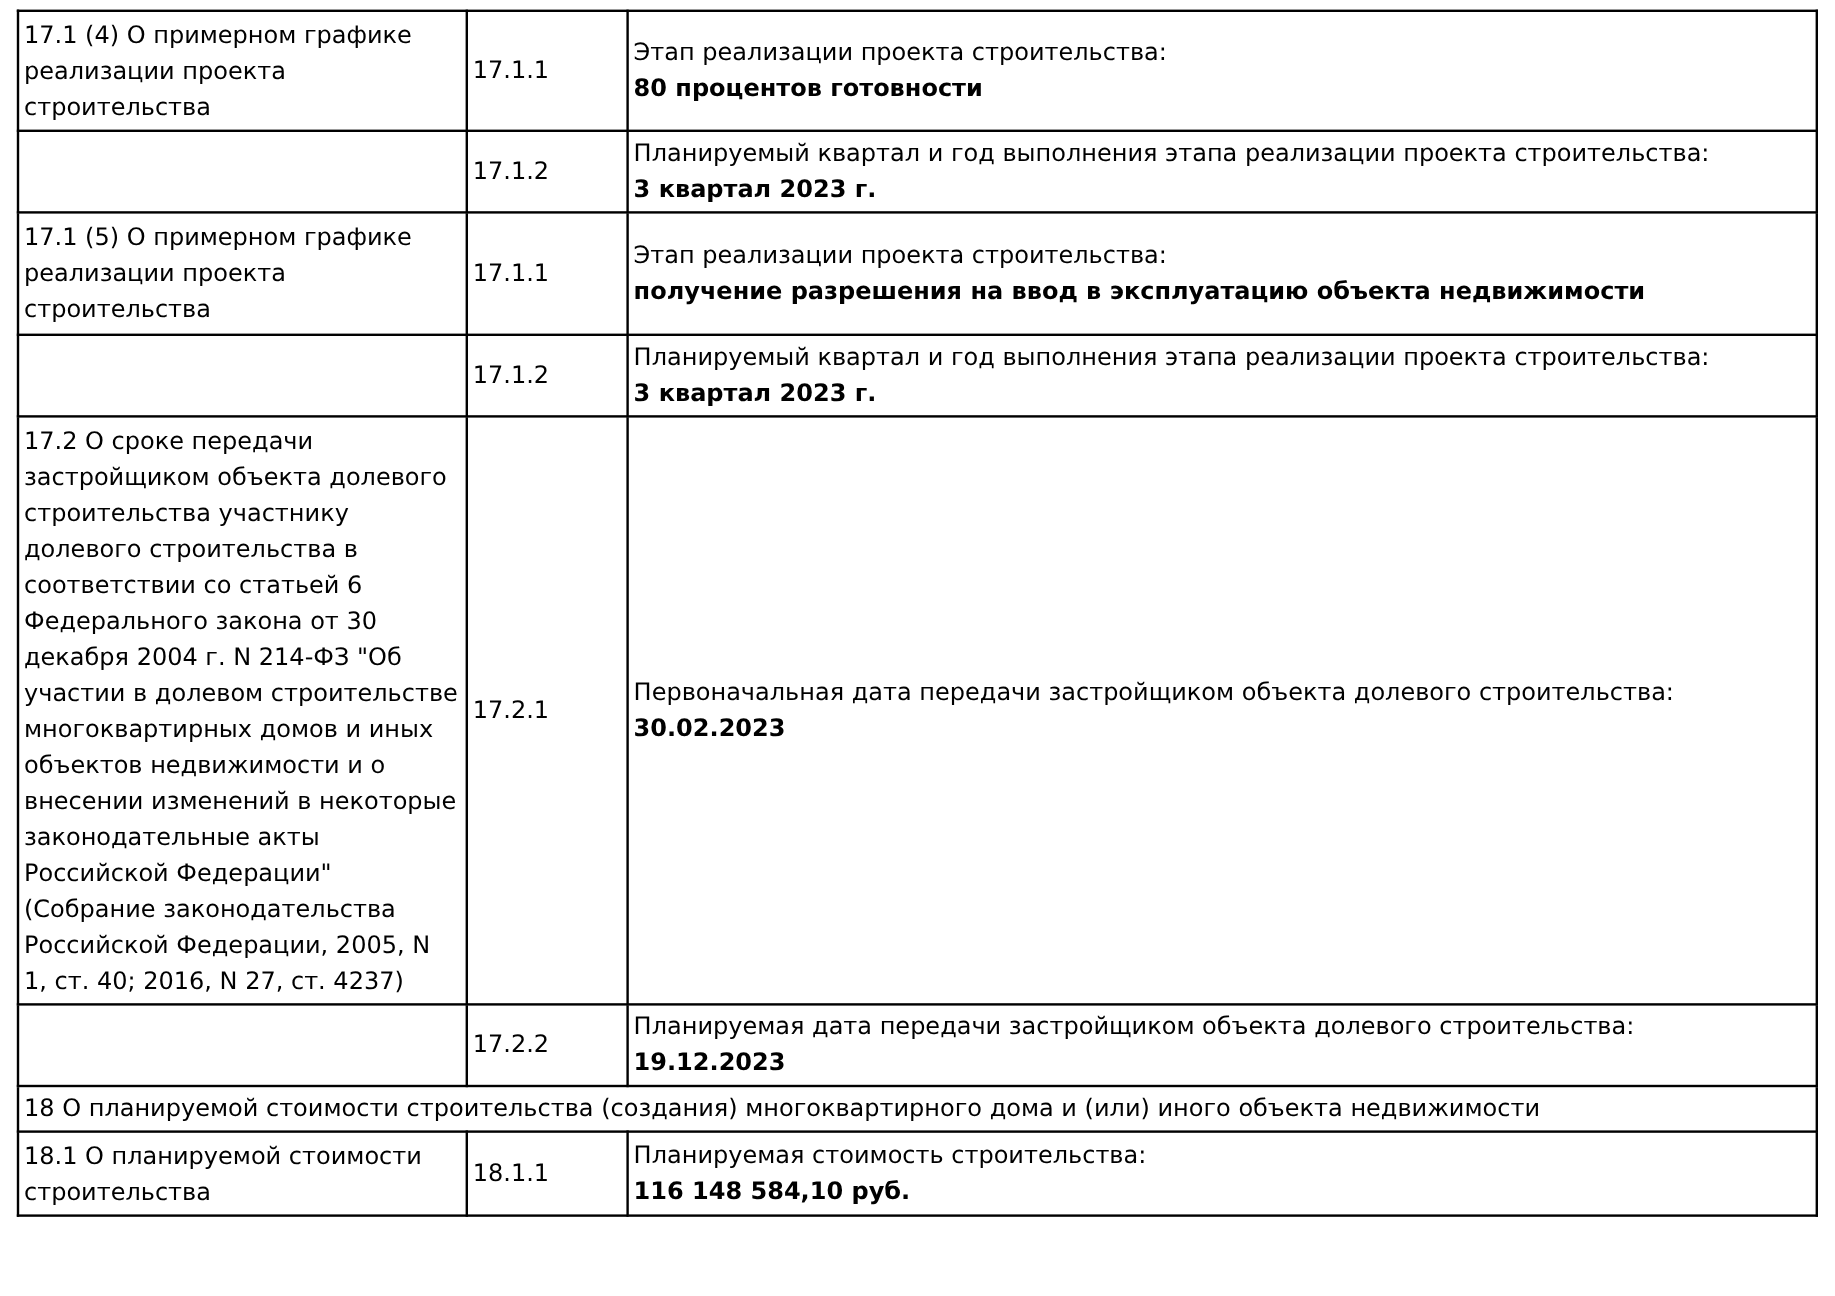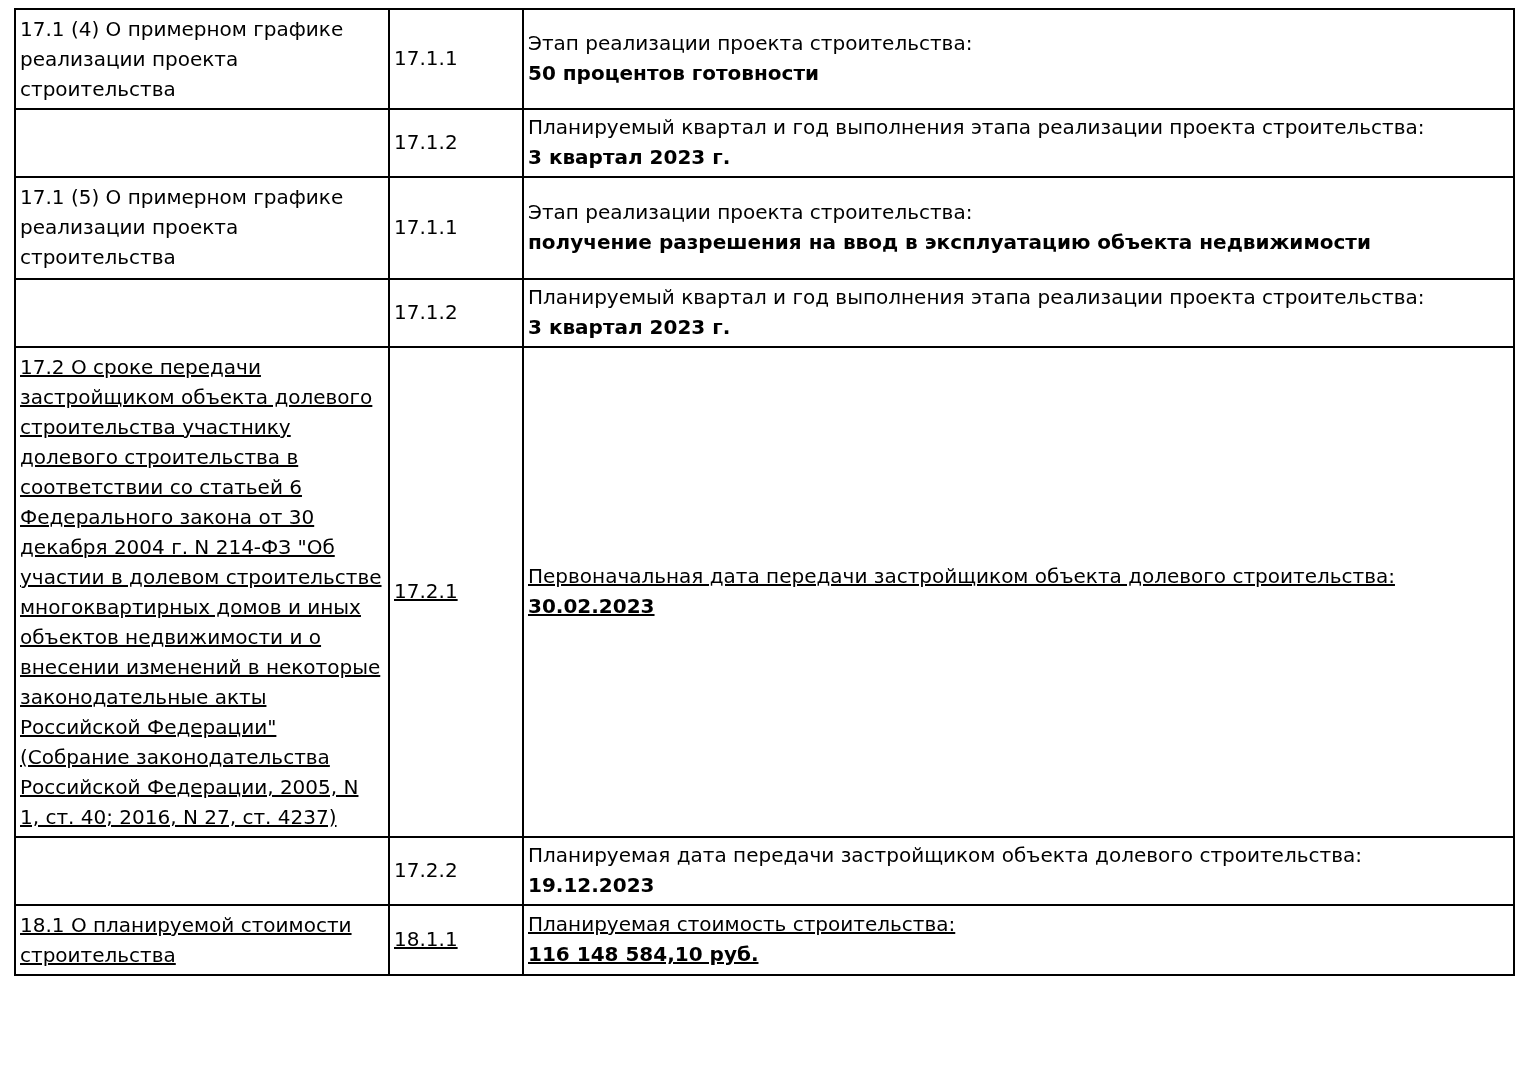--- a/index.html
+++ b/index.html
@@ -49,45 +49,45 @@
     padding-left: 4px;
   }
   td.full {
     vertical-align: middle;
   }
   .value { font-weight: bold; }
   tr.r1 { height: 92px; padding-left: 20px; }
   tr.r2 { height: 64px; }
   tr.r3 { height: 102px; }
   tr.r4 { height: 64px; }
-  tr.r5 { height: 476px; text-decoration: underline; }
+  tr.r5 { height: 476px; }
   tr.r6 { height: 62px; }
   tr.r7 { height: 37px; }
-  tr.r8 { height: 64px; text-decoration: underline; }
+  tr.r8 { height: 64px; }
 </style>
 </head>
 <body>
 
 <div class="page">
   <table class="doc-table">
     <colgroup>
         <col class="c1">
         <col class="c2">
         <col class="c3">
       </colgroup>
     <tbody>
 
       <tr class="r1">
         <td class="sec">17.1 (4) О примерном графике
 реализации проекта
 строительства</td>
         <td class="code">17.1.1</td>
         <td class="content">
           <div class="label">Этап реализации проекта строительства:</div>
-          <div class="value">50 процентов готовности</div>
+          <div class="value">80 процентов готовности</div>
         </td>
       </tr>
 
       <tr class="r2">
         <td class="sec"></td>
         <td class="code">17.1.2</td>
         <td class="content">
           <div class="label">Планируемый квартал и год выполнения этапа реализации проекта строительства:</div>
           <div class="value">3 квартал 2023 г.</div>
         </td>
@@ -139,20 +139,23 @@
 
       <tr class="r6">
         <td class="sec"></td>
         <td class="code">17.2.2</td>
         <td class="content">
           <div class="label">Планируемая дата передачи застройщиком объекта долевого строительства:</div>
           <div class="value">19.12.2023</div>
         </td>
       </tr>
 
+      <tr class="r7">
+        <td class="full" colspan="3">18 О планируемой стоимости строительства (создания) многоквартирного дома и (или) иного объекта недвижимости</td>
+      </tr>
 
       <tr class="r8">
         <td class="sec">18.1 О планируемой стоимости
 строительства</td>
         <td class="code">18.1.1</td>
         <td class="content">
           <div class="label">Планируемая стоимость строительства:</div>
           <div class="value">116 148 584,10 руб.</div>
         </td>
       </tr>

